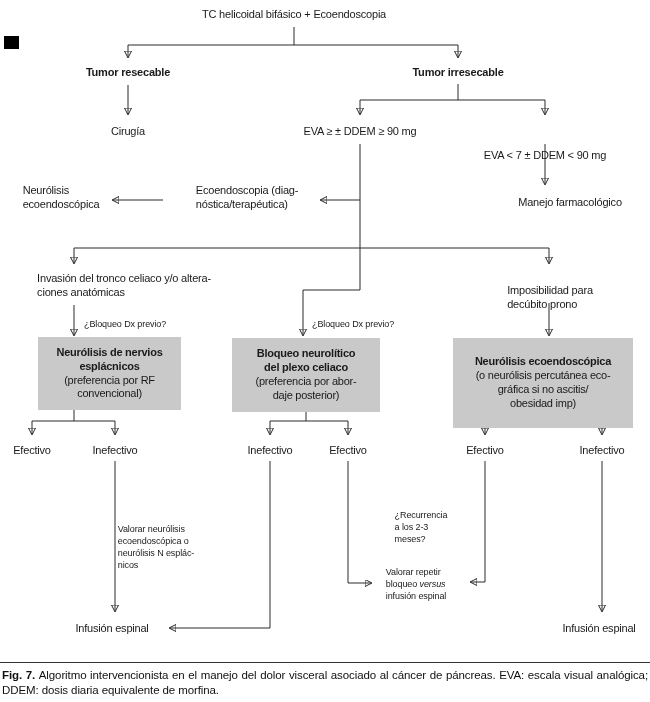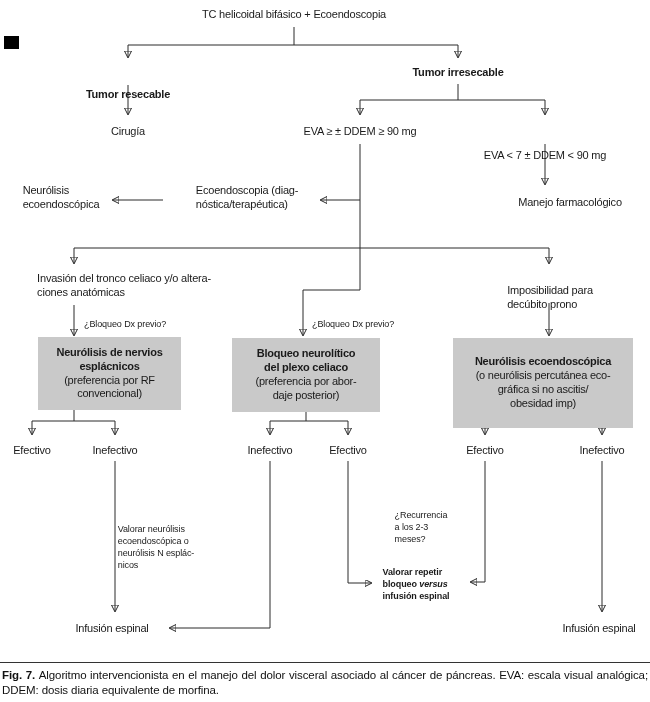--- a/index.html
+++ b/index.html
@@ -64,21 +64,21 @@
     <path d="M270,461 V628 H170" marker-end="url(#ah)"></path>
     <path d="M348,461 V583 H371" marker-end="url(#ah)"></path>
     <path d="M485,461 V582 H471" marker-end="url(#ah)"></path>
     <path d="M602,461 V611" marker-end="url(#ah)"></path>
   </svg>
 
   <div class="mark" style="left:4px; top:36px; width:15px; height:13px;"></div>
 
   <div class="node" style="left:294px; top:8px;">TC helicoidal bifásico + Ecoendoscopia</div>
 
-  <div class="node b" style="left:128px; top:66px;margin-top:22px;">Tumor resecable</div>
+  <div class="node b" style="left:128px; top:66px;">Tumor resecable</div>
   <div class="node b" style="left:458px; top:66px;">Tumor irresecable</div>
 
   <div class="node" style="left:128px; top:125px;">Cirugía</div>
   <div class="node" style="left:360px; top:125px;">EVA ≥ ± DDEM ≥ 90 mg</div>
   <div class="node" style="left:545px; top:125px;margin-top:24px;">EVA &lt; 7 ± DDEM &lt; 90 mg</div>
 
   <div class="node" style="left:61px; top:184px;">
     <div>Neurólisis</div>
     <div>ecoendoscópica</div>
   </div>
@@ -130,21 +130,21 @@
     <div>Valorar neurólisis</div>
     <div>ecoendoscópica o</div>
     <div>neurólisis N esplác-</div>
     <div>nicos</div>
   </div>
   <div class="node sm" style="left:421px; top:509px;">
     <div>¿Recurrencia</div>
     <div>a los 2-3</div>
     <div>meses?</div>
   </div>
-  <div class="node sm" style="left:416px; top:566px;font-weight:bold;">
+  <div class="node sm" style="left:416px; top:566px;">
     <div>Valorar repetir</div>
     <div><span>bloqueo</span>&nbsp;<span class="it">versus</span></div>
     <div>infusión espinal</div>
   </div>
 
   <div class="node" style="left:112px; top:622px;">Infusión espinal</div>
   <div class="node" style="left:599px; top:622px;">Infusión espinal</div>
 
   <div class="hr"></div>
   <div class="caption"><span class="b">Fig. 7.</span>&nbsp;<span>Algoritmo intervencionista en el manejo del dolor visceral asociado al cáncer de páncreas. EVA: escala visual analógica; DDEM: dosis diaria equivalente de morfina.</span></div>

